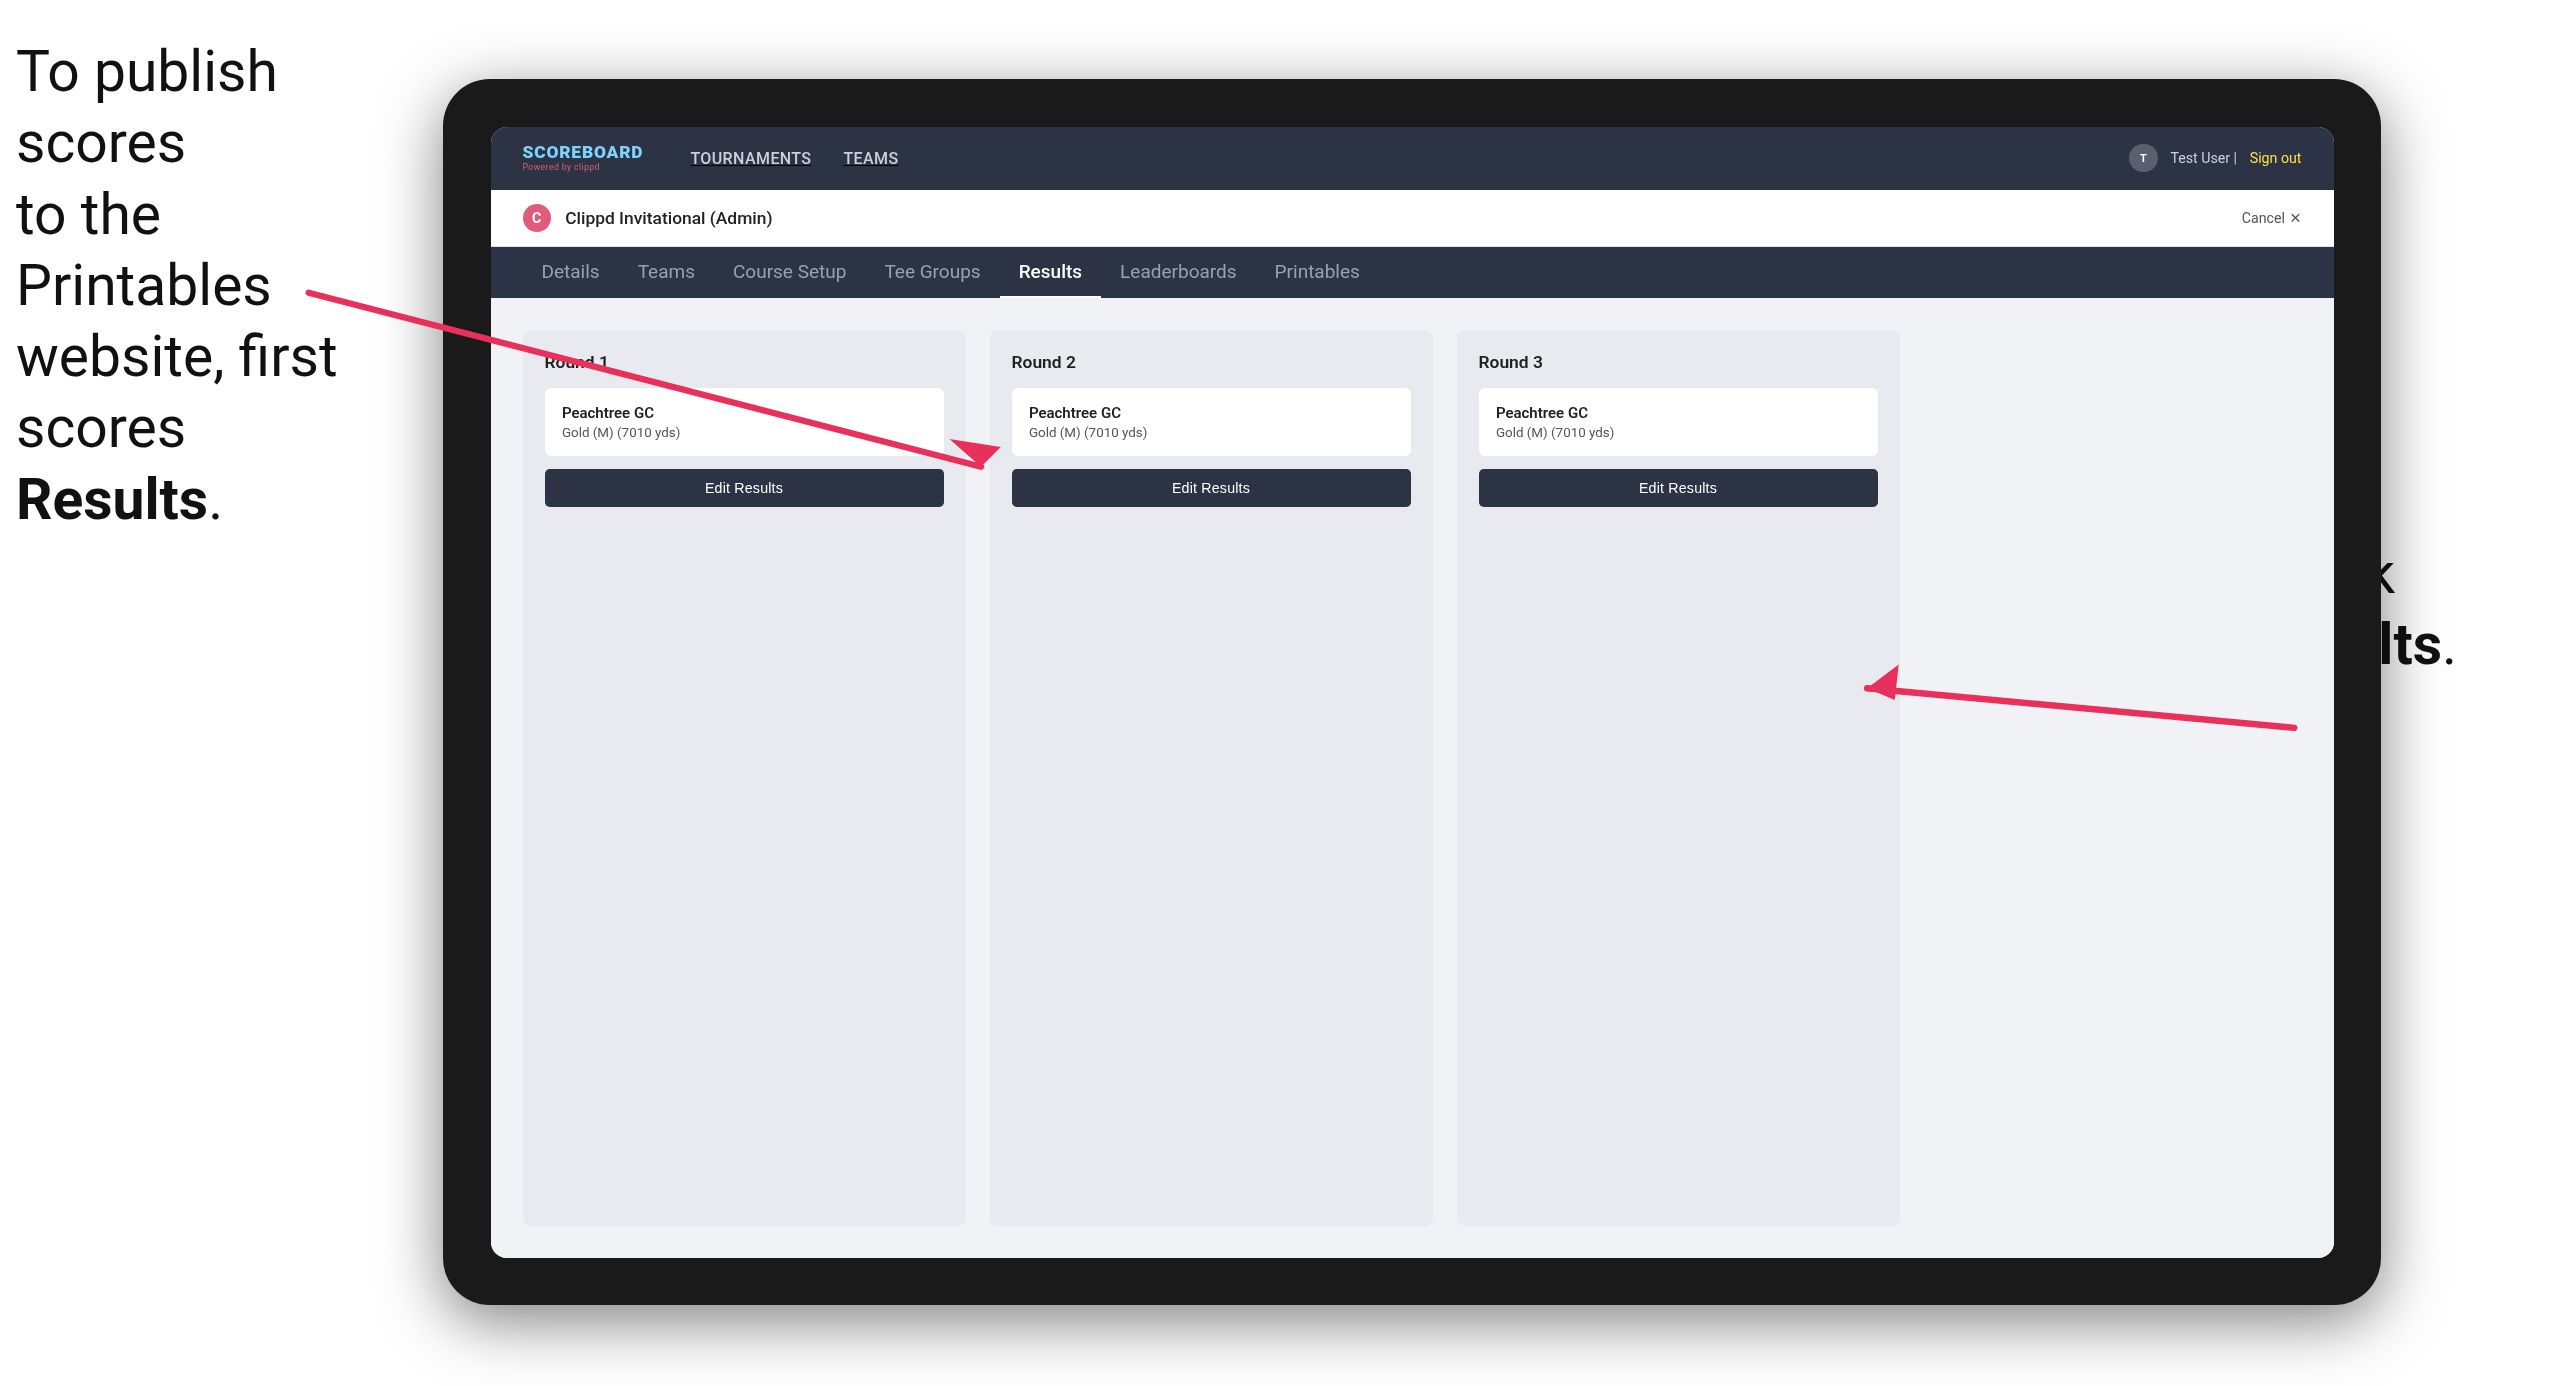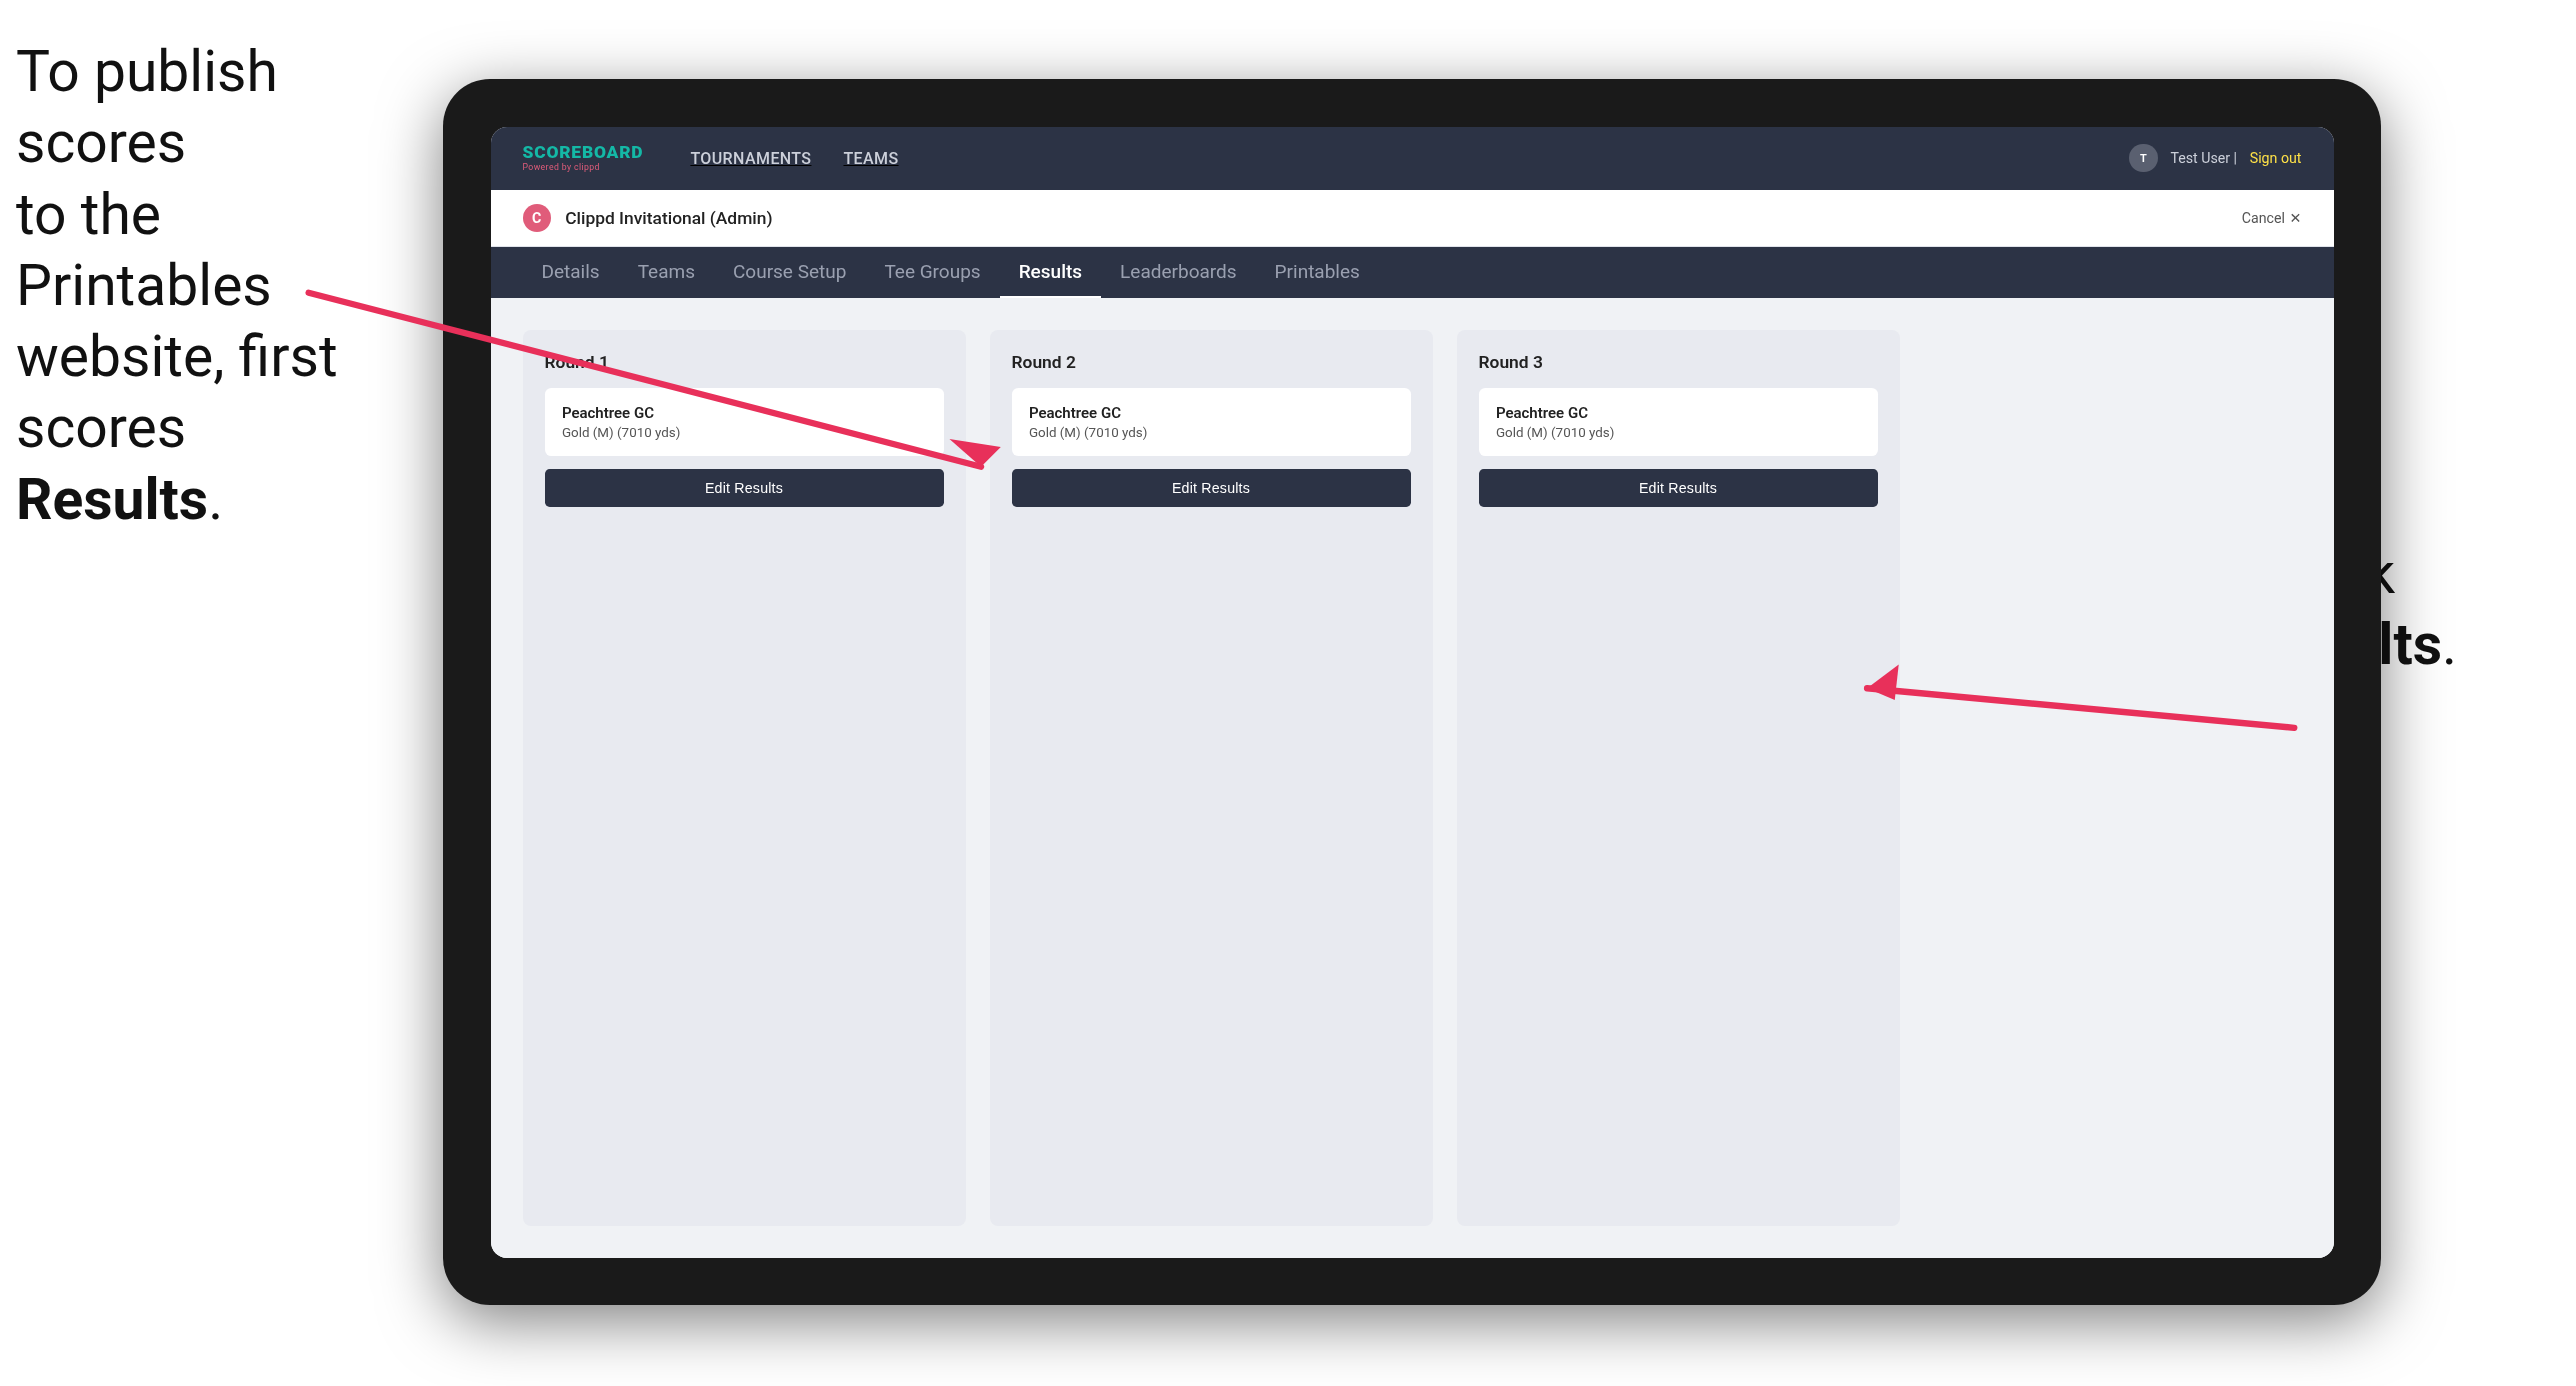--- a/index.html
+++ b/index.html
@@ -78,21 +78,21 @@
       flex-shrink: 0;
     }
 
     .logo-area {
       display: flex;
       align-items: center;
       margin-right: 47px;
     }
 
     .logo-text {
-      color: #14b8a6;
+      color: #7dd3fc;
       font-size: 17.4px;
       font-weight: 900;
       letter-spacing: 0.8px;
       line-height: 1;
       text-align: right;
     }
     .logo-sub {
       color: #e05c7a;
       font-size: 8.7px;
       font-weight: 400;

